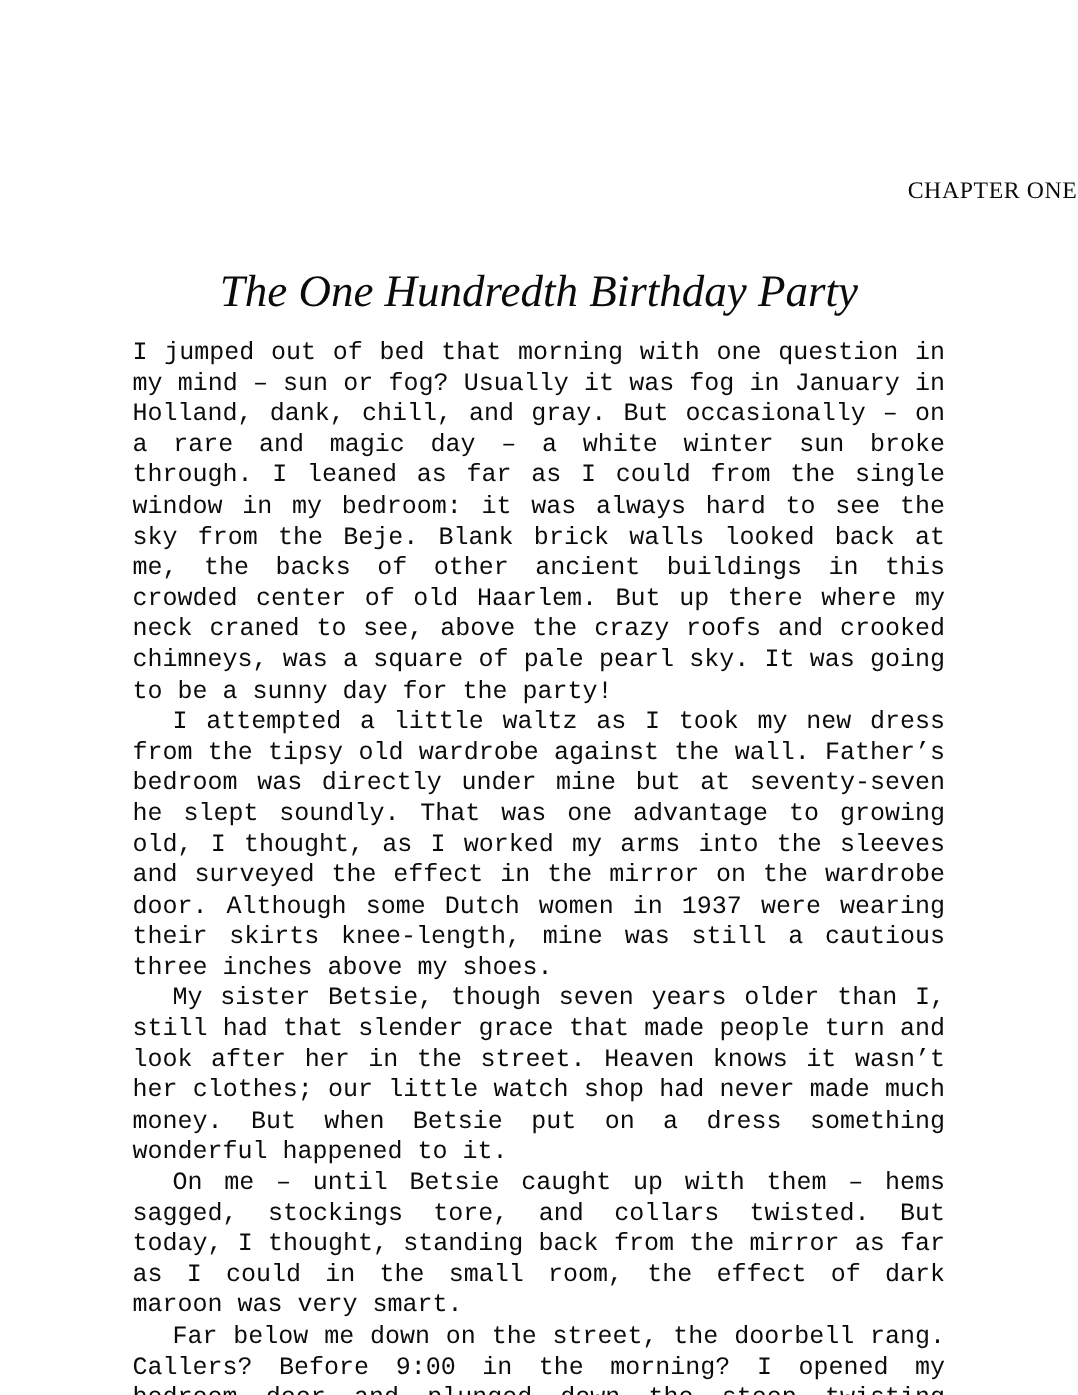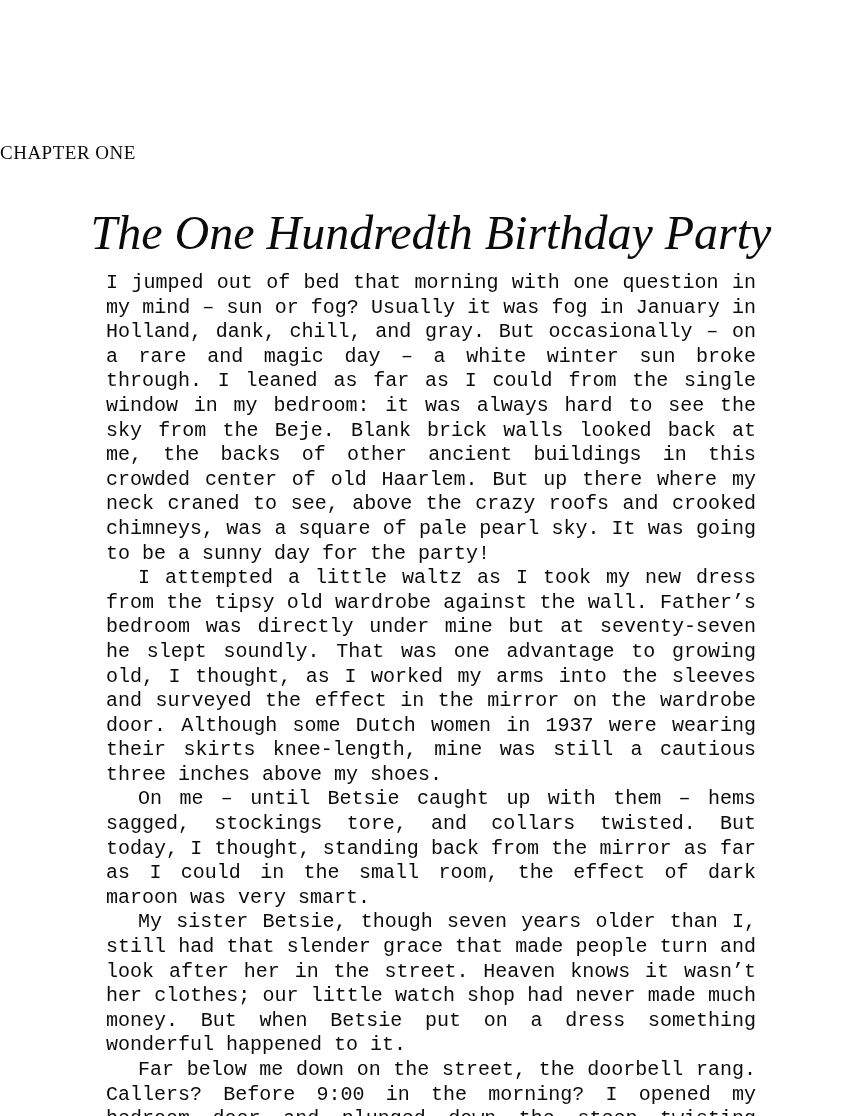--- a/index.html
+++ b/index.html
@@ -13,33 +13,33 @@
     height: 1116px;
     margin: 0 auto;
     background: #ffffff;
     color: #0b0b0b;
     font-family: "Liberation Serif", serif;
     box-sizing: border-box;
     padding-top: 143px;
     overflow: hidden;
   }
   .chapter-label {
-    text-align: left;
+    text-align: right;
     font-size: 19px;
     line-height: 20px;
     letter-spacing: 0.5px;
     font-weight: normal;
     color: #0b0b0b;
   }
   .title {
     margin: 49px 0 0 0;
     text-align: center;
     font-style: italic;
     font-weight: normal;
-    font-size: 48px;
+    font-size: 36px;
     line-height: 42px;
     color: #0b0b0b;
   }
   .body-text {
     margin-top: 17px;
     width: 650px;
     margin-left: 106px;
     margin-right: 106px;
     font-size: 20px;
     line-height: 24.6px;
@@ -57,17 +57,17 @@
 </style>
 </head>
 <body>
 
 <div class="page">
   <div class="chapter-label">CHAPTER ONE</div>
   <h1 class="title">The One Hundredth Birthday Party</h1>
   <div class="body-text">
     <p class="para first">I jumped out of bed that morning with one question in my mind – sun or fog? Usually it was fog in January in Holland, dank, chill, and gray. But occasionally – on a rare and magic day – a white winter sun broke through. I leaned as far as I could from the single window in my bedroom: it was always hard to see the sky from the Beje. Blank brick walls looked back at me, the backs of other ancient buildings in this crowded center of old Haarlem. But up there where my neck craned to see, above the crazy roofs and crooked chimneys, was a square of pale pearl sky. It was going to be a sunny day for the party!</p>
     <p class="para">I attempted a little waltz as I took my new dress from the tipsy old wardrobe against the wall. Father’s bedroom was directly under mine but at seventy-seven he slept soundly. That was one advantage to growing old, I thought, as I worked my arms into the sleeves and surveyed the effect in the mirror on the wardrobe door. Although some Dutch women in 1937 were wearing their skirts knee-length, mine was still a cautious three inches above my shoes.</p>
+    <p class="para">My sister Betsie, though seven years older than I, still had that slender grace that made people turn and look after her in the street. Heaven knows it wasn’t her clothes; our little watch shop had never made much money. But when Betsie put on a dress something wonderful happened to it.</p>
     <p class="para">On me – until Betsie caught up with them – hems sagged, stockings tore, and collars twisted. But today, I thought, standing back from the mirror as far as I could in the small room, the effect of dark maroon was very smart.</p>
-    <p class="para">My sister Betsie, though seven years older than I, still had that slender grace that made people turn and look after her in the street. Heaven knows it wasn’t her clothes; our little watch shop had never made much money. But when Betsie put on a dress something wonderful happened to it.</p>
     <p class="para">Far below me down on the street, the doorbell rang. Callers? Before 9:00 in the morning? I opened my bedroom door and plunged down the steep twisting stairway. These stairs were an afterthought in this curious old</p>
   </div>
 </div>
 
 </body></html>

